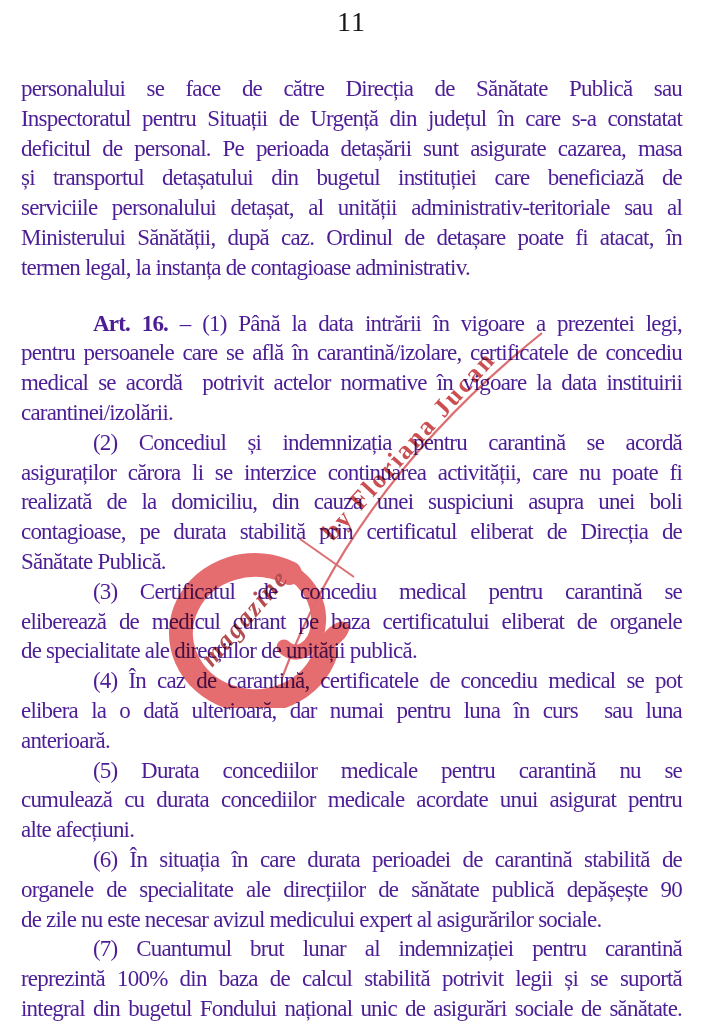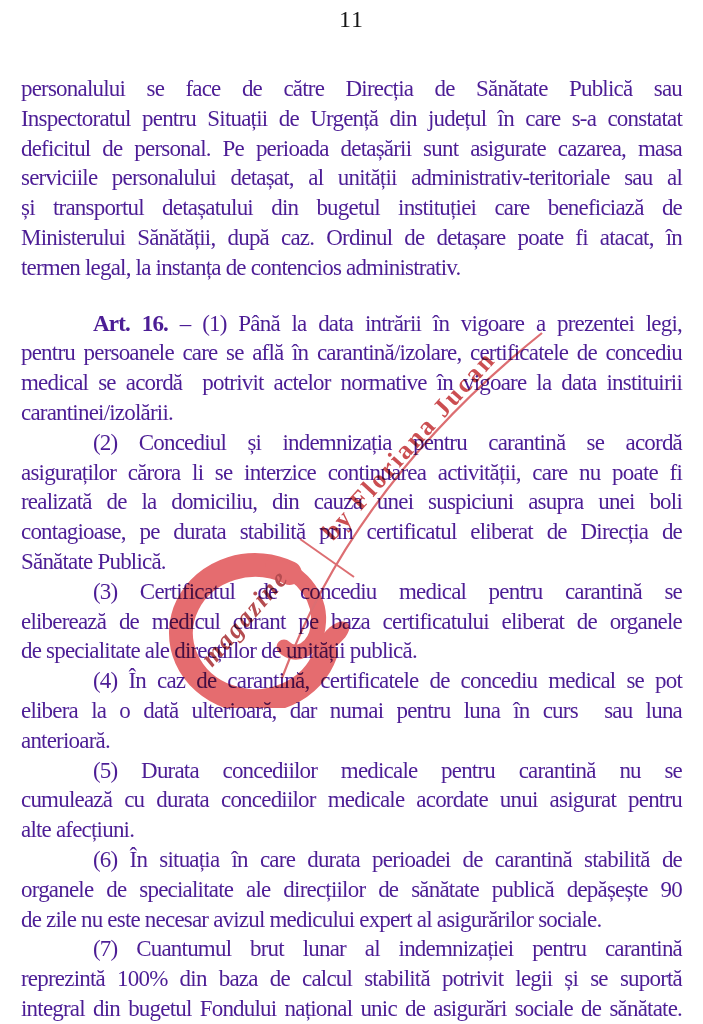--- a/index.html
+++ b/index.html
@@ -4,21 +4,21 @@
 <style>
   html,body{margin:0;padding:0;}
   body{
     width:703px;height:1024px;position:relative;overflow:hidden;
     background:#ffffff;
     font-family:"Liberation Serif","DejaVu Serif",serif;
   }
   .page{position:absolute;inset:0;background:#fff;}
   .page-number{
     position:absolute;top:6px;left:0;width:100%;
-    text-align:center;font-size:24px;color:#161616;
+    text-align:center;font-size:28px;color:#161616;
     letter-spacing:1px;
   }
   .text-block{
     position:absolute;left:21px;top:74px;width:661px;
     font-size:23px;line-height:29.8px;letter-spacing:-0.8px;
     color:#4c1d95;
   }
   .para{margin:0;}
   .para.space-before{margin-top:26px;}
   .line{white-space:pre;}
@@ -34,24 +34,24 @@
 
 <div class="page">
 
   <div class="page-number">11</div>
 
   <div class="text-block" id="text-block">
       <div class="para">
         <div class="line"><span style="word-spacing: 16.4427px;">personalului se face de către Direcția de Sănătate Publică sau</span></div>
         <div class="line"><span style="word-spacing: 6.40469px;">Inspectoratul pentru Situații de Urgență din județul în care s-a constatat</span></div>
         <div class="line"><span style="word-spacing: 6.92014px;">deficitul de personal. Pe perioada detașării sunt asigurate cazarea, masa</span></div>
+        <div class="line"><span style="word-spacing: 13.3008px;">și transportul detașatului din bugetul instituției care beneficiază de</span></div>
         <div class="line"><span style="word-spacing: 9.61384px;">serviciile personalului detașat, al unității administrativ-teritoriale sau al</span></div>
-        <div class="line"><span style="word-spacing: 13.3008px;">și transportul detașatului din bugetul instituției care beneficiază de</span></div>
         <div class="line"><span style="word-spacing: 7.11562px;">Ministerului Sănătății, după caz. Ordinul de detașare poate fi atacat, în</span></div>
-        <div class="line"><span>termen legal, la instanța de contencios administrativ.</span></div>
+        <div class="line"><span>termen legal, la instanța de contagioase administrativ.</span></div>
       </div>
       <div class="para space-before">
         <div class="line indent"><span style="word-spacing: 6.74349px;"><b>Art. 16.</b> – (1) Până la data intrării în vigoare a prezentei legi,</span></div>
         <div class="line"><span style="word-spacing: 3.61458px;">pentru persoanele care se află în carantină/izolare, certificatele de concediu</span></div>
         <div class="line"><span style="word-spacing: 5.06108px;">medical se acordă  potrivit actelor normative în vigoare la data instituirii</span></div>
         <div class="line"><span>carantinei/izolării.</span></div>
       </div>
       <div class="para">
         <div class="line indent"><span style="word-spacing: 16.3683px;">(2) Concediul și indemnizația pentru carantină se acordă</span></div>
         <div class="line"><span style="word-spacing: 6.67812px;">asiguraților cărora li se interzice continuarea activității, care nu poate fi</span></div>

